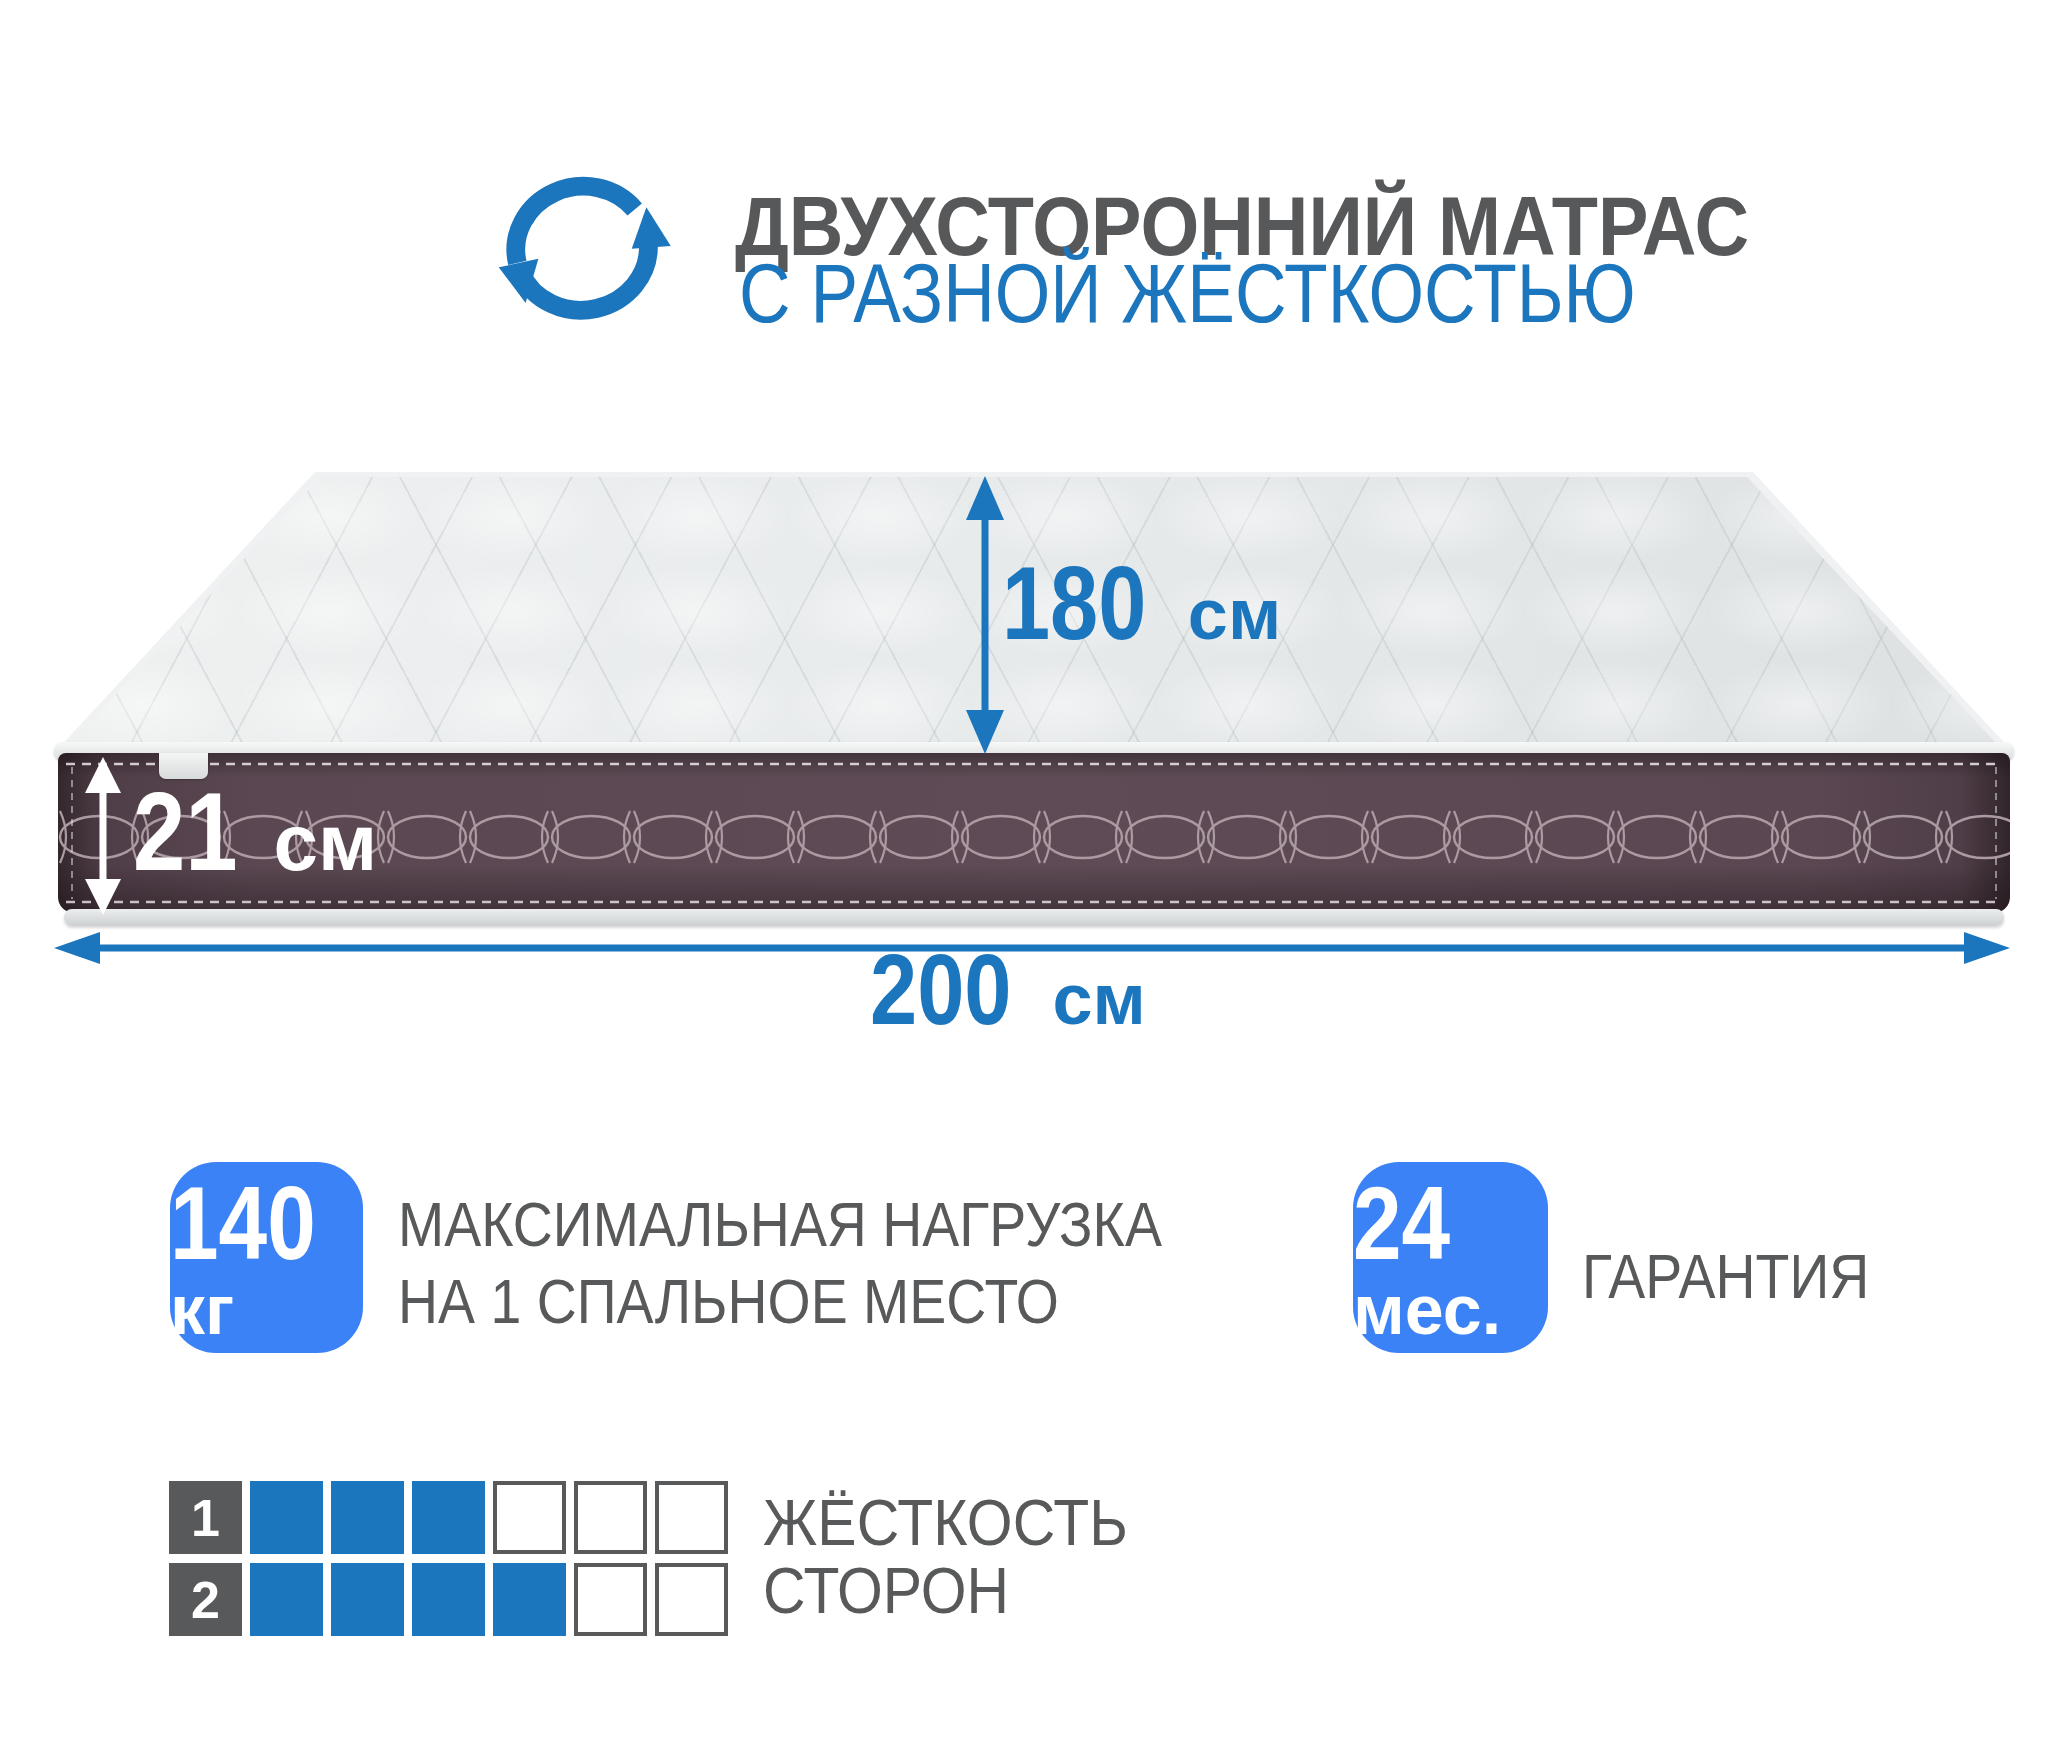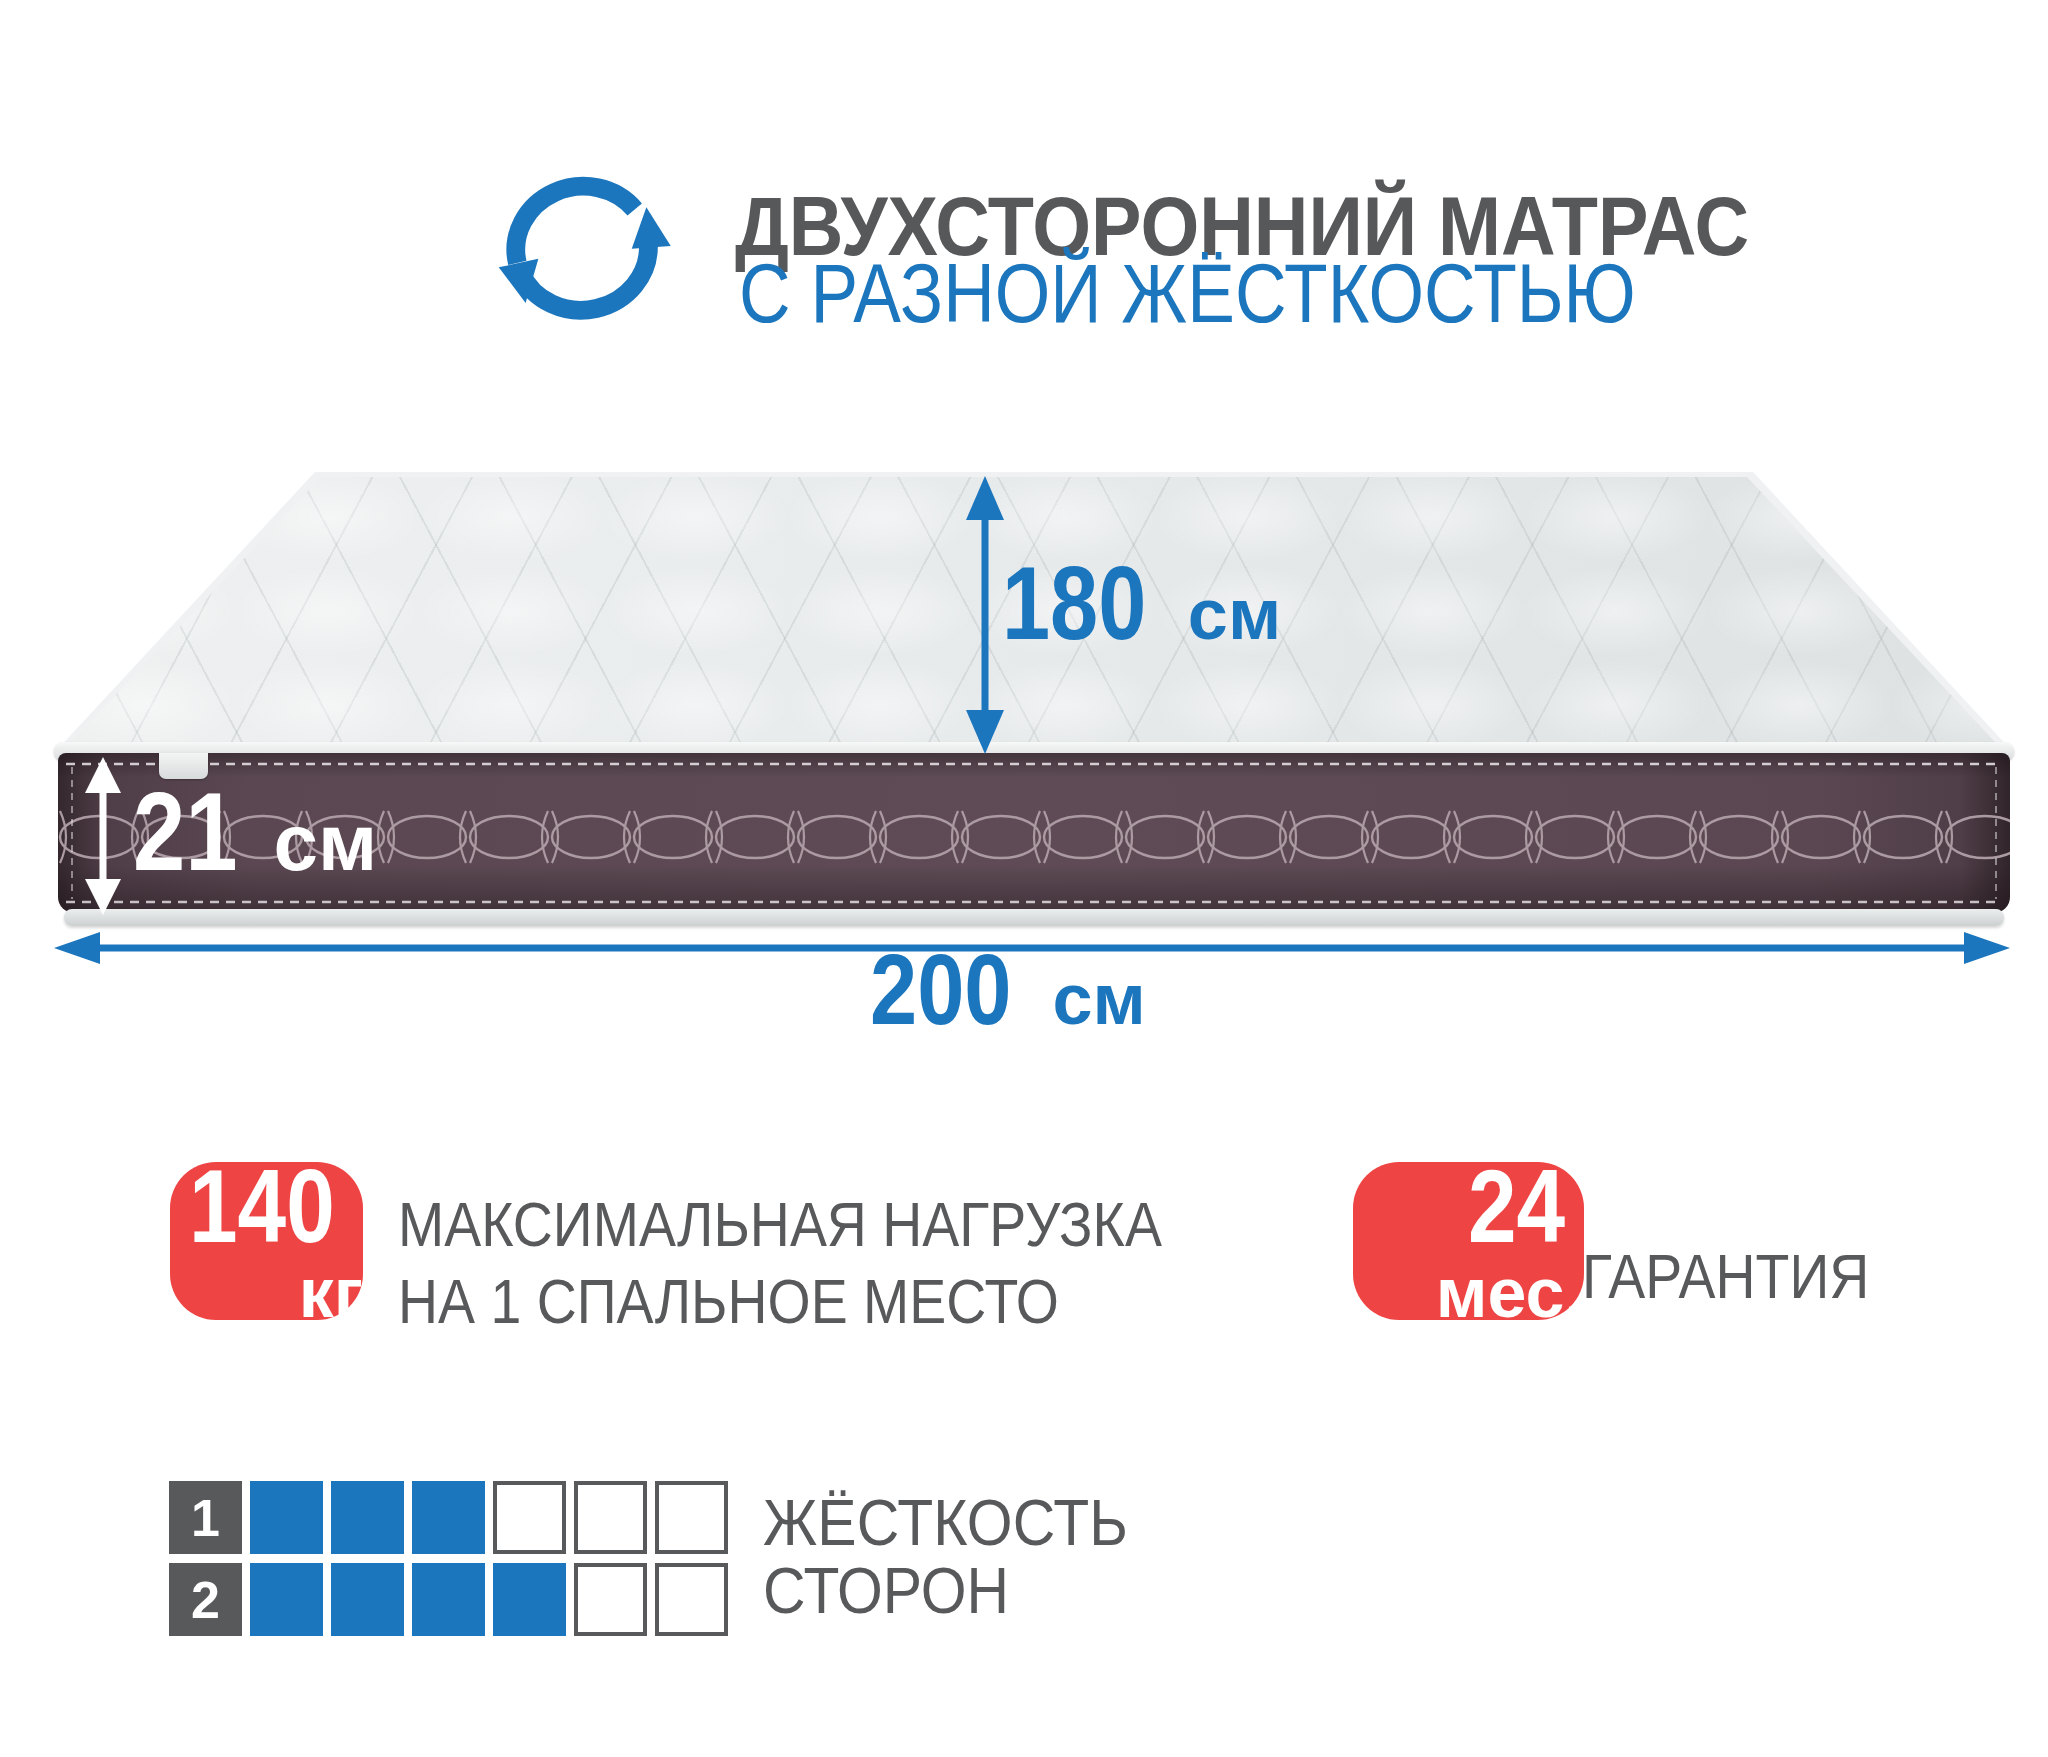--- a/index.html
+++ b/index.html
@@ -39,26 +39,26 @@
   
   .dim{line-height:1;white-space:nowrap;}
   .dim .unit{font-weight:bold;}
   .dim-180{left:1002px;top:552px;font-size:103px;font-weight:bold;color:#1c76bd;}
   .dim-180 .unit{font-size:72px;margin-left:14px;}
   .dim-21{left:133px;top:776px;font-size:112px;font-weight:bold;color:#fff;}
   .dim-21 .unit{font-size:80px;margin-left:16px;}
   .dim-200{left:870px;top:939px;font-size:101px;font-weight:bold;color:#1c76bd;}
   .dim-200 .unit{font-size:72px;margin-left:14px;}
   
-  .badge{width:193px;height:158px;border-radius:46px;background:#ef4444;color:#fff;
-      display:flex;flex-direction:column;align-items:flex-end;justify-content:center;line-height:1;}
+  .badge{width:193px;height:191px;border-radius:46px;background:#3b82f6;color:#fff;
+      display:flex;flex-direction:column;align-items:flex-start;justify-content:center;line-height:1;}
   .badge .val{font-size:104px;font-weight:bold;}
   .badge .bunit{font-size:70px;font-weight:bold;margin-top:0px;}
   .badge-load{left:170px;top:1162px;}
-  .badge-warranty{left:1353px;top:1162px;width:195px;padding-left:36px;}
+  .badge-warranty{left:1353px;top:1162px;width:195px;}
   .glabel{font-size:63px;color:#58595a;line-height:77px;white-space:nowrap;}
   .glabel .cond{transform:scaleX(.88);}
   .label-load{left:390px;top:1186px;margin-left:8px;}
   .label-warranty{left:1582px;top:1245px;line-height:1;}
   
   .f-row{display:flex;gap:8px;}
   .f-row1{left:169px;top:1481px;}
   .f-row2{left:169px;top:1563px;}
   .f-label{width:73px;height:73px;background:#58595b;color:#fff;font-size:52px;font-weight:bold;
       display:flex;align-items:center;justify-content:center;}

